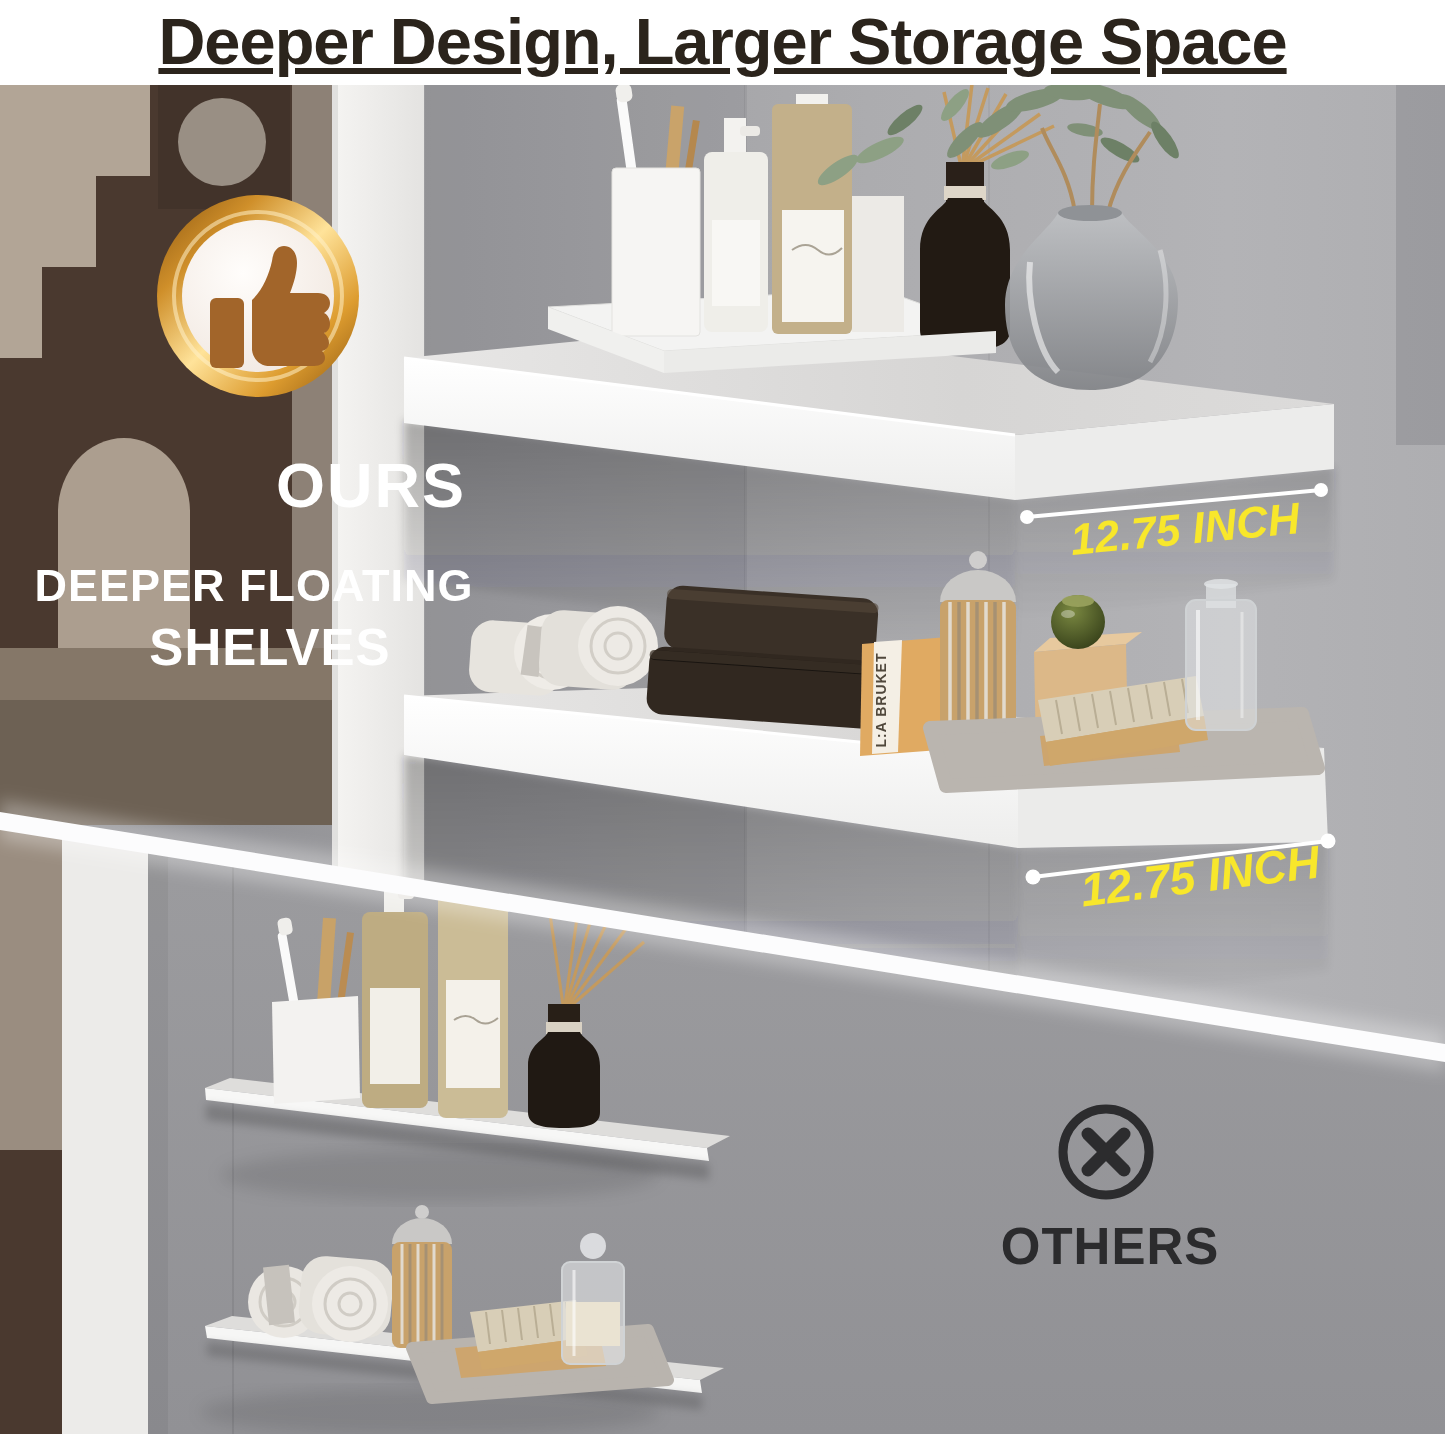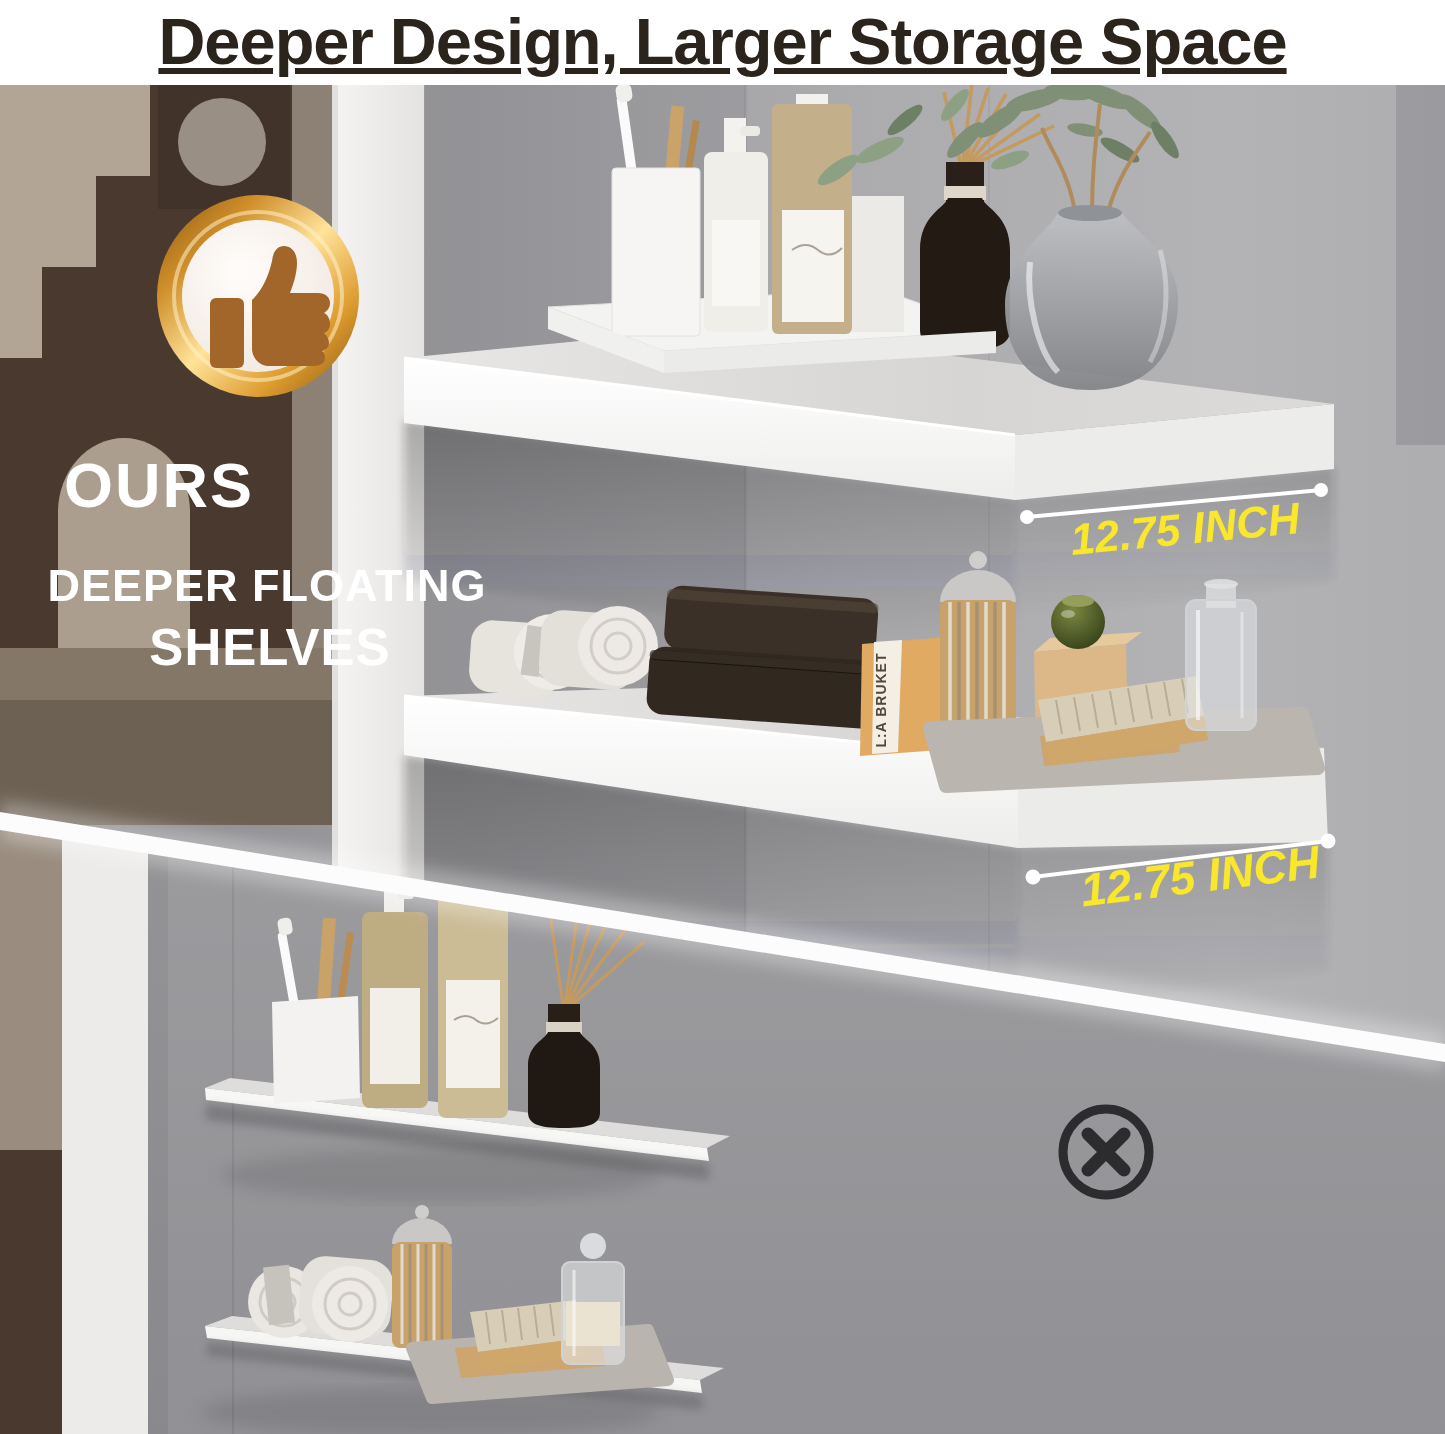--- a/index.html
+++ b/index.html
@@ -6,22 +6,22 @@
   html,body { background:#ffffff; }
   body { font-family:"Liberation Sans", sans-serif; }
   .canvas { position:relative; width:1445px; height:1434px; background:#ffffff; overflow:hidden; }
   .scene-svg { position:absolute; left:0; top:0; width:1445px; height:1434px; display:block; }
   .overlay { position:absolute; font-weight:bold; line-height:1.05; }
   .page-title {
     left:0; top:0; width:1445px; height:85px;
     display:flex; align-items:center; justify-content:center;
     font-size:65px; color:#2b241c; letter-spacing:-1px; background:#ffffff;text-decoration:underline;
   }
-  .ours-label  { left:64px;  top:452px;  width:410px; text-align:left; font-size:63px; color:#ffffff; letter-spacing:2px; }
-  .ours-sub1   { left:22px;  top:562px;  width:490px; text-align:center; font-size:45px; color:#ffffff; letter-spacing:1px; }
+  .ours-label  { left:56px;  top:452px;  width:410px; text-align:right; font-size:63px; color:#ffffff; letter-spacing:2px; }
+  .ours-sub1   { left:9px;  top:562px;  width:490px; text-align:center; font-size:45px; color:#ffffff; letter-spacing:1px; }
   .ours-sub2   { left:25px;  top:621px;  width:490px; text-align:center; font-size:51px; color:#ffffff; letter-spacing:1px; }
   .measure-label { text-align:center; font-style:italic; color:#f8e72b; }
   .measure-1   { left:1040px; top:506px; width:290px; font-size:44px; transform:rotate(-5.5deg); }
   .measure-2   { left:1042px; top:852px; width:316px; font-size:46px; transform:rotate(-7deg); }
   .others-label{ left:960px; top:1220px; width:300px; text-align:center; font-size:51px; color:#2b2b2d; letter-spacing:1px; }
 </style>
 </head>
 <body>
 
 <div class="canvas">
@@ -423,13 +423,14 @@
       <polygon points="0,812 1445,1044 1445,1062 0,830" fill="#fcfcfd"></polygon>
     </g>
   </svg>
 
   <div class="overlay page-title">Deeper Design, Larger Storage Space</div>
   <div class="overlay ours-label">OURS</div>
   <div class="overlay ours-sub1">DEEPER FLOATING</div>
   <div class="overlay ours-sub2">SHELVES</div>
   <div class="overlay measure-label measure-1">12.75 INCH</div>
   <div class="overlay measure-label measure-2">12.75 INCH</div>
+  <div class="overlay others-label">OTHERS</div>
 </div>
 
 </body></html>

